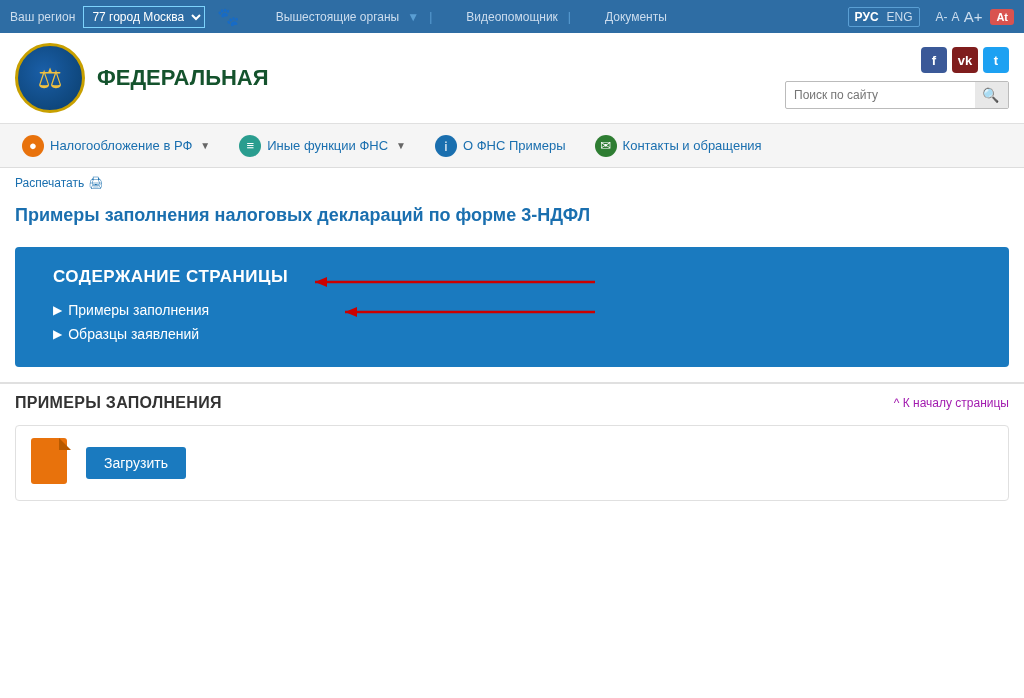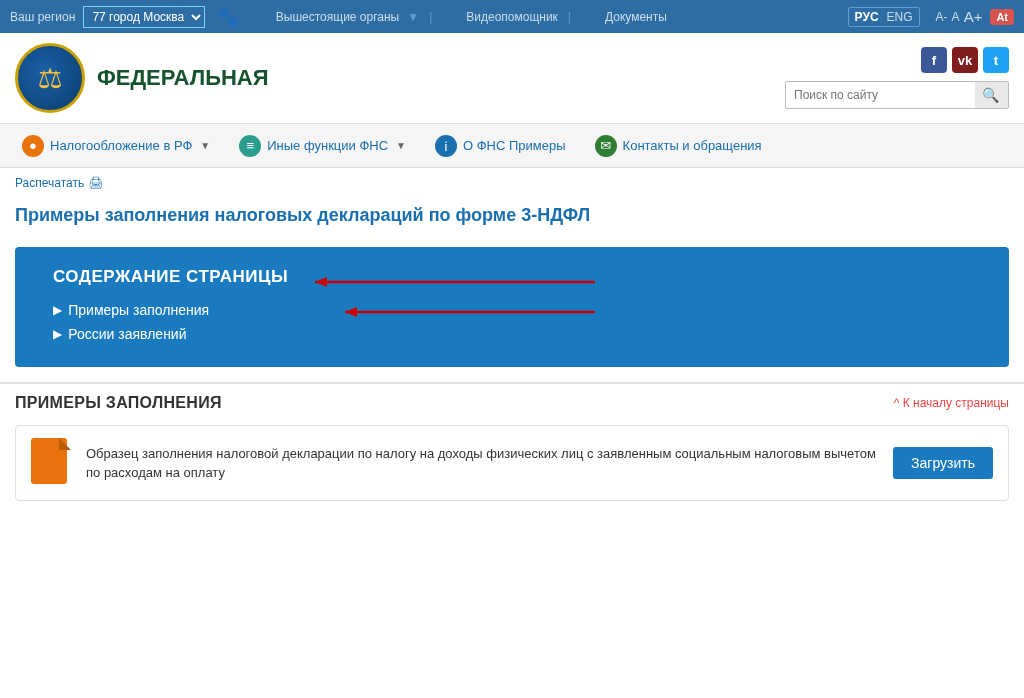--- a/index.html
+++ b/index.html
@@ -262,21 +262,21 @@
       margin-top: 5px;
     }
     .section-title {
       font-size: 16px;
       font-weight: bold;
       color: #333;
       letter-spacing: 0.3px;
     }
     .back-top-link {
       font-size: 12px;
-      color: #ef4444;
+      color: #a21caf;
       cursor: pointer;
       display: flex;
       align-items: center;
       gap: 4px;
     }
 
     
     .card-area {
       margin: 8px 15px 0;
       background: #fff;
@@ -411,21 +411,21 @@
 
 <div class="toc-box">
   <div class="toc-title">СОДЕРЖАНИЕ СТРАНИЦЫ</div>
   <div class="toc-links">
     <a class="toc-link">
       <span class="arrow">▶</span>
       <span>Примеры заполнения</span>
     </a>
     <a class="toc-link">
       <span class="arrow">▶</span>
-      <span>России заявлений</span>
+      <span>Образцы заявлений</span>
     </a>
   </div>
 
   <svg class="red-arrows" width="400" height="80" viewBox="0 0 400 80">
 
     <line x1="380" y1="15" x2="100" y2="15" stroke="#cc0000" stroke-width="2.5"></line>
     <polygon points="100,15 112,10 112,20" fill="#cc0000"></polygon>
 
     <line x1="380" y1="45" x2="130" y2="45" stroke="#cc0000" stroke-width="2.5"></line>
     <polygon points="130,45 142,40 142,50" fill="#cc0000"></polygon>
@@ -434,15 +434,14 @@
 
 <div class="section-header">
   <div class="section-title">ПРИМЕРЫ ЗАПОЛНЕНИЯ</div>
   <a class="back-top-link">
     <span>^ К началу страницы</span>
   </a>
 </div>
 
 <div class="card-area">
   <div class="card-icon"></div>
-  <div class="card-text">Образец заполнения налоговой декларации по налогу на доходы физических лиц с заявленным социальным налоговым вычетом по расходам на оплату</div>
   <button class="card-btn">Загрузить</button>
 </div>
 
 </body></html>

